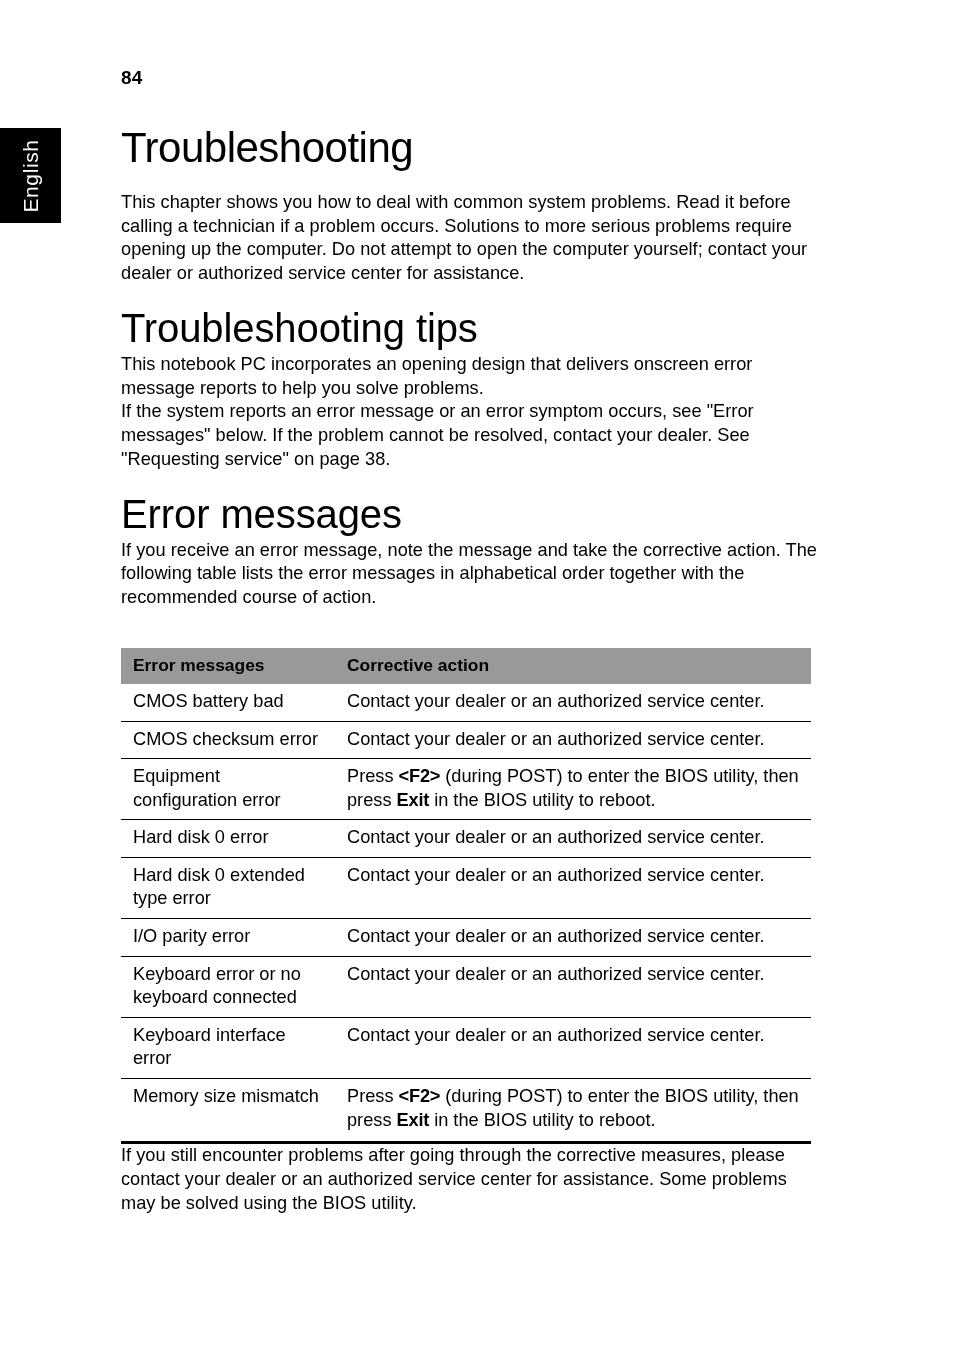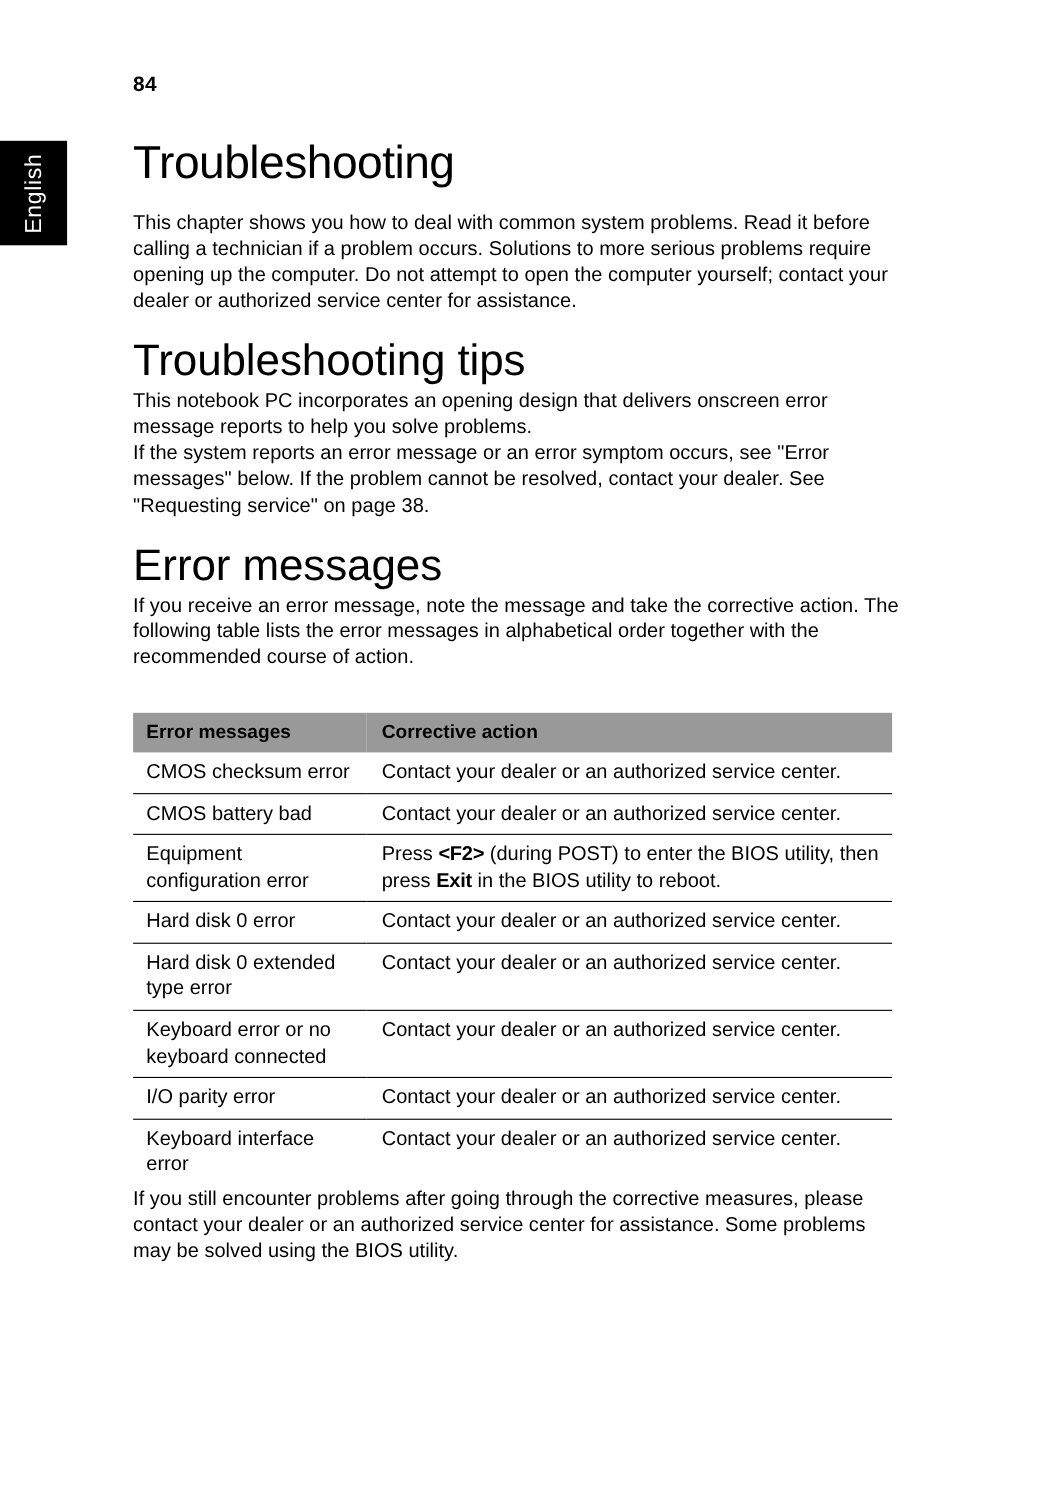--- a/index.html
+++ b/index.html
@@ -166,49 +166,53 @@
       <col class="c2">
     </colgroup>
     <thead>
       <tr>
         <th class="h1">Error messages</th>
         <th class="h2">Corrective action</th>
       </tr>
     </thead>
     <tbody id="table-body">
         <tr>
+          <td class="col1">CMOS battery bad</td>
+          <td class="col2"><span>Contact your dealer or an authorized service center.</span></td>
+        </tr>
+        <tr>
           <td class="col1">CMOS checksum error</td>
-          <td class="col2"><span>Contact your dealer or an authorized service center.</span></td>
-        </tr>
-        <tr>
-          <td class="col1">CMOS battery bad</td>
           <td class="col2"><span>Contact your dealer or an authorized service center.</span></td>
         </tr>
         <tr>
           <td class="col1">Equipment configuration error</td>
           <td class="col2"><span>Press </span><span class="kbd">&lt;F2&gt;</span><span> (during POST) to enter the BIOS utility, then press </span><span class="kbd">Exit</span><span> in the BIOS utility to reboot.</span></td>
         </tr>
         <tr>
           <td class="col1">Hard disk 0 error</td>
           <td class="col2"><span>Contact your dealer or an authorized service center.</span></td>
         </tr>
         <tr>
           <td class="col1">Hard disk 0 extended type error</td>
           <td class="col2"><span>Contact your dealer or an authorized service center.</span></td>
         </tr>
         <tr>
+          <td class="col1">I/O parity error</td>
+          <td class="col2"><span>Contact your dealer or an authorized service center.</span></td>
+        </tr>
+        <tr>
           <td class="col1">Keyboard error or no keyboard connected</td>
           <td class="col2"><span>Contact your dealer or an authorized service center.</span></td>
         </tr>
         <tr>
-          <td class="col1">I/O parity error</td>
-          <td class="col2"><span>Contact your dealer or an authorized service center.</span></td>
-        </tr>
-        <tr>
           <td class="col1">Keyboard interface error</td>
           <td class="col2"><span>Contact your dealer or an authorized service center.</span></td>
+        </tr>
+        <tr class="last-row">
+          <td class="col1">Memory size mismatch</td>
+          <td class="col2"><span>Press </span><span class="kbd">&lt;F2&gt;</span><span> (during POST) to enter the BIOS utility, then press </span><span class="kbd">Exit</span><span> in the BIOS utility to reboot.</span></td>
         </tr>
       </tbody>
   </table>
 
   <p class="body-text closing">If you still encounter problems after going through the corrective measures, please contact your dealer or an authorized service center for assistance. Some problems may be solved using the BIOS utility.</p>
 
 </div>
 
 </body></html>

